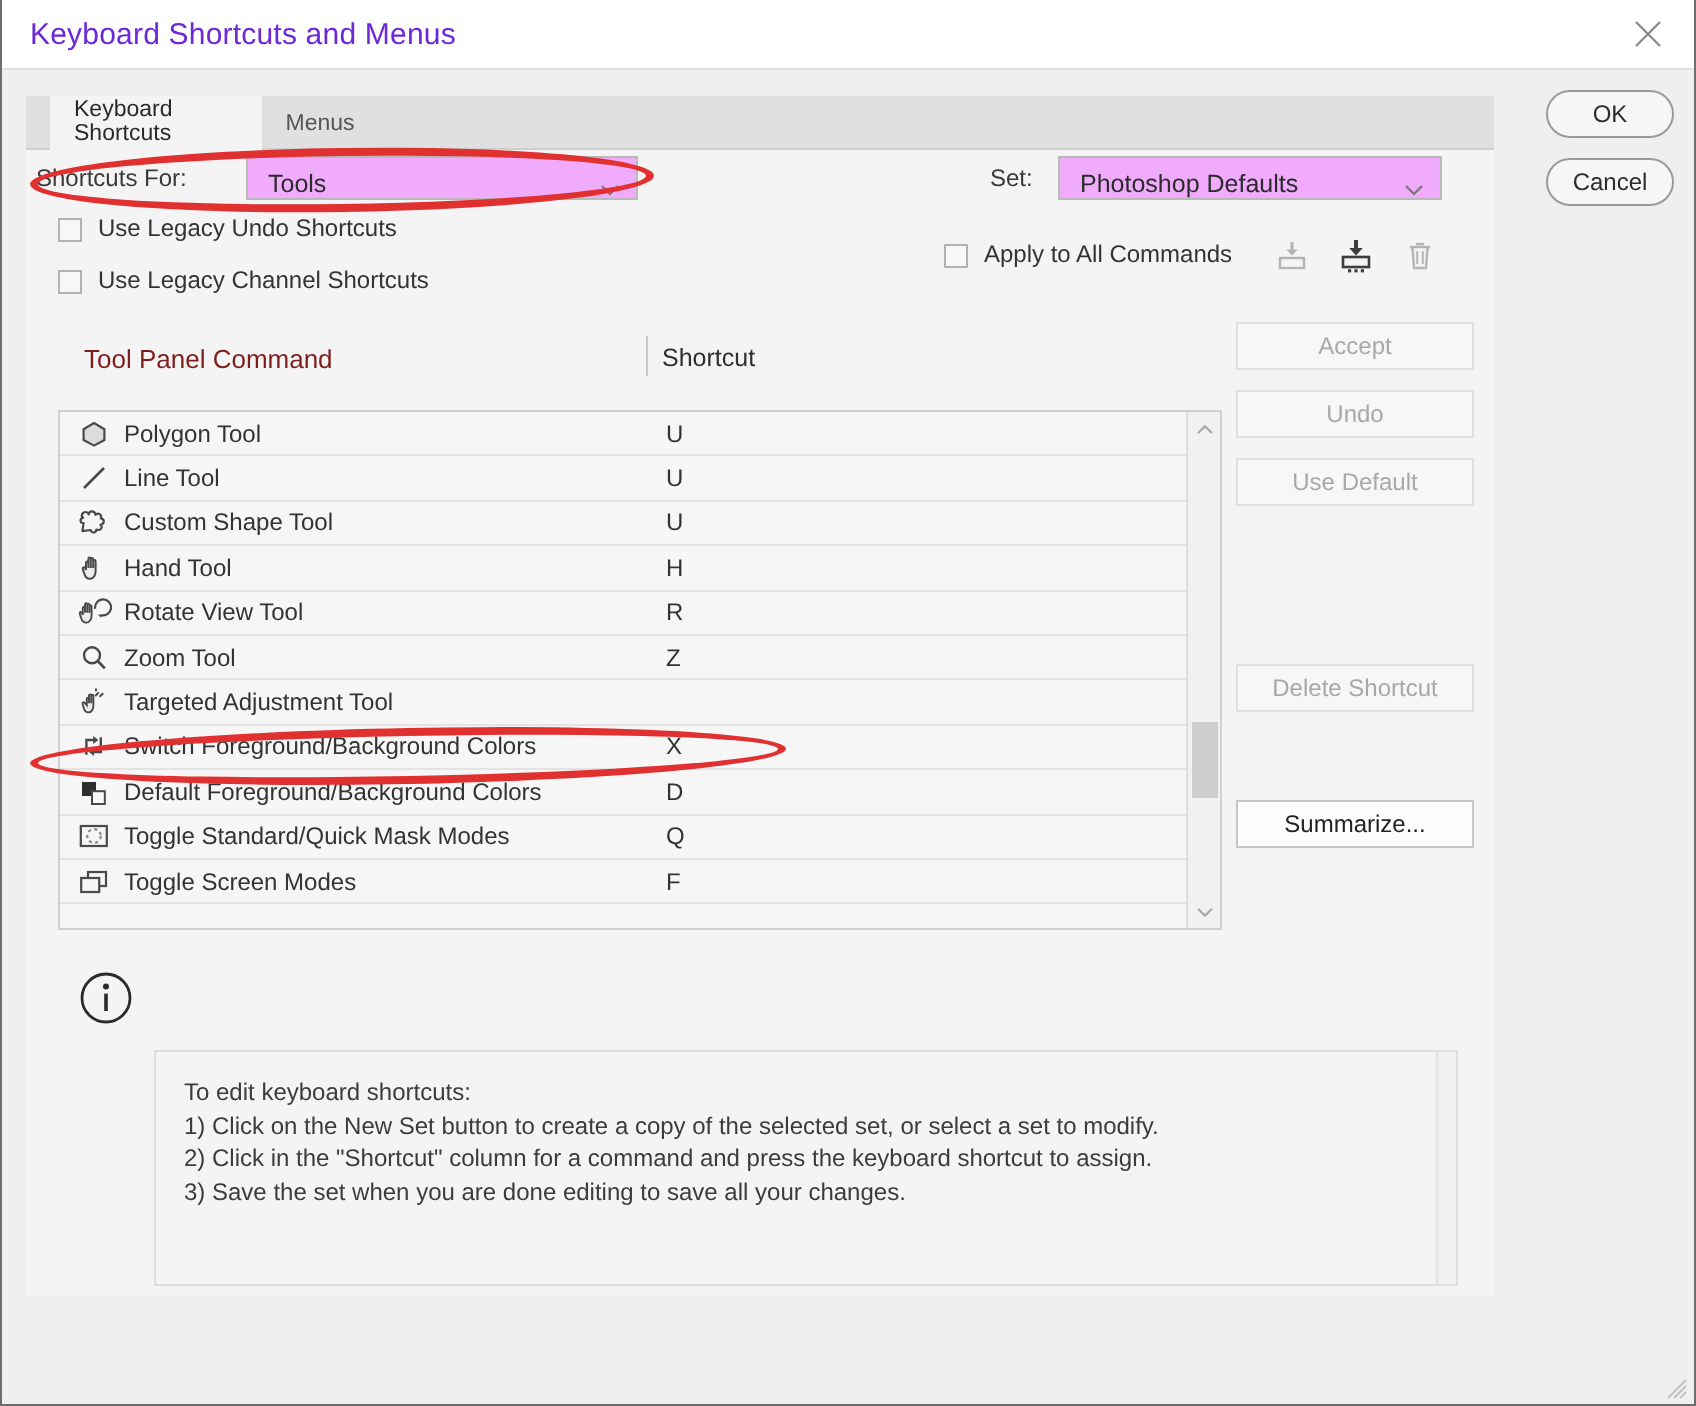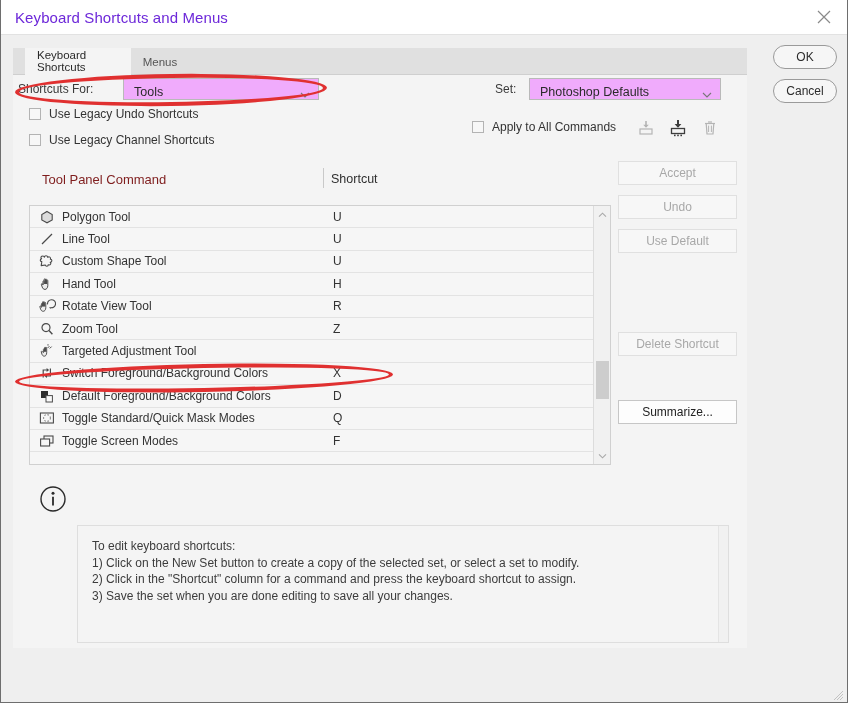--- a/index.html
+++ b/index.html
@@ -93,21 +93,21 @@
 
   #set-label {
     position: absolute; left: 494px; top: 82px;
     font-size: 12px; color: #3a3a3a;
   }
   #set-combo { left: 528px; top: 78px; width: 192px; height: 22px; }
 
   
   .cbrow {
     position: absolute;
-    display: flex; align-items: center;
+    display: flex; align-items: flex-end;
     font-size: 12px; color: #333;
     cursor: default;
   }
   .cbox {
     width: 12px; height: 12px;
     border: 1px solid #b3b3b3;
     background: #f7f7f7;
     margin-right: 8px;
     flex: none;
   }

